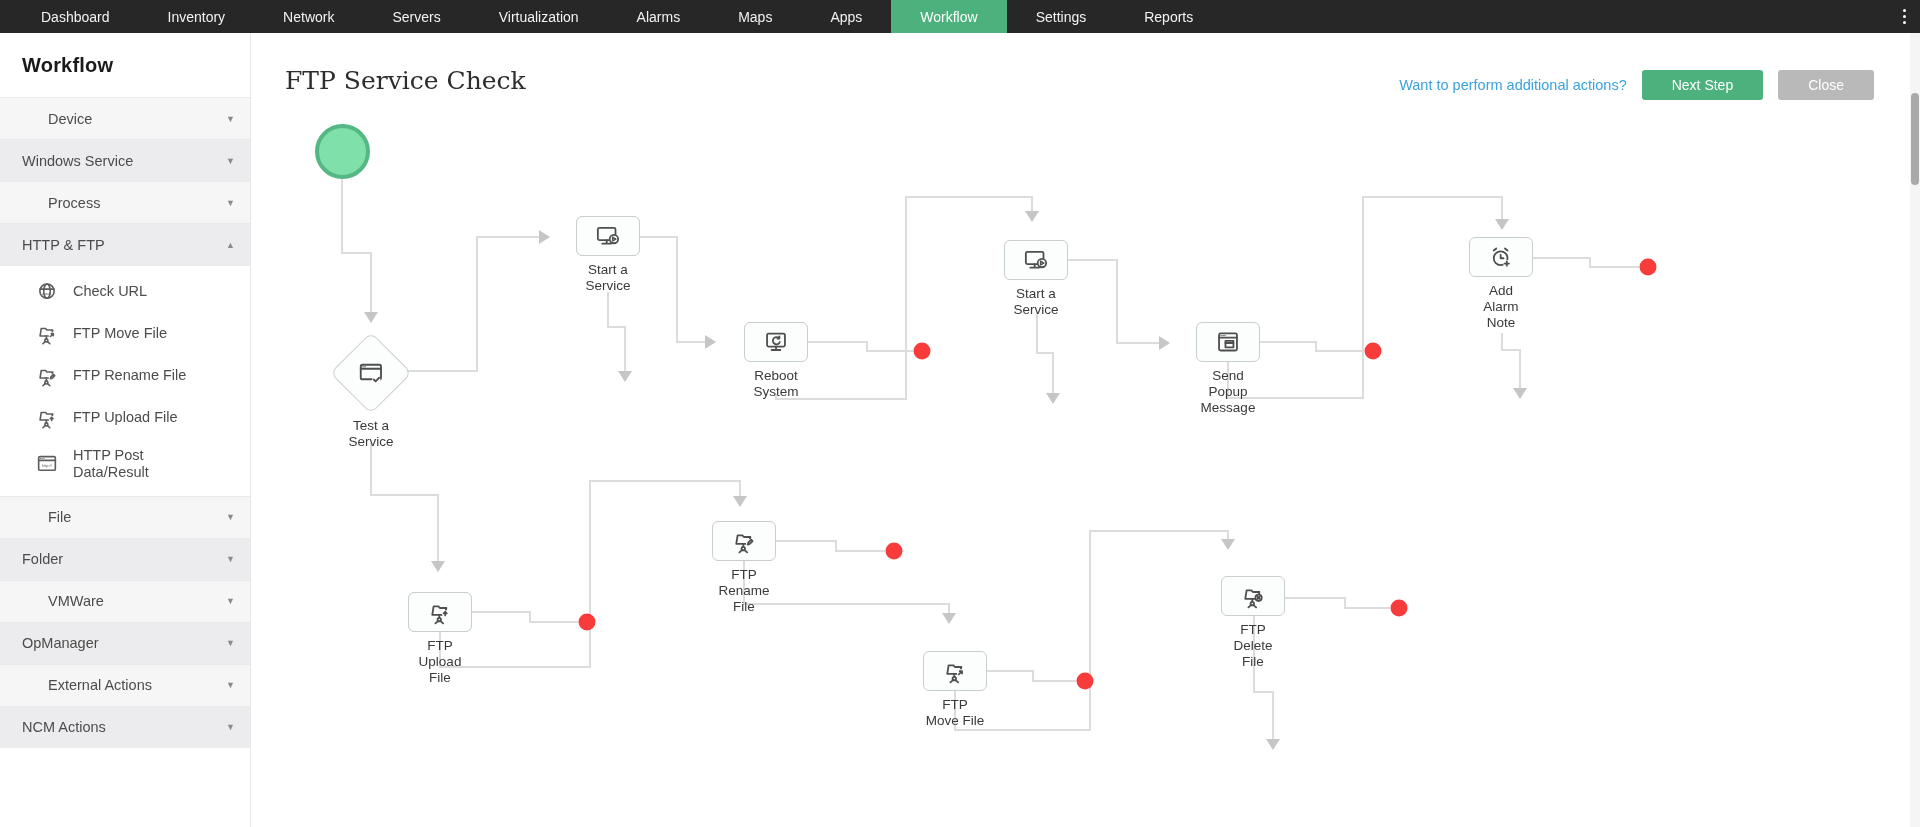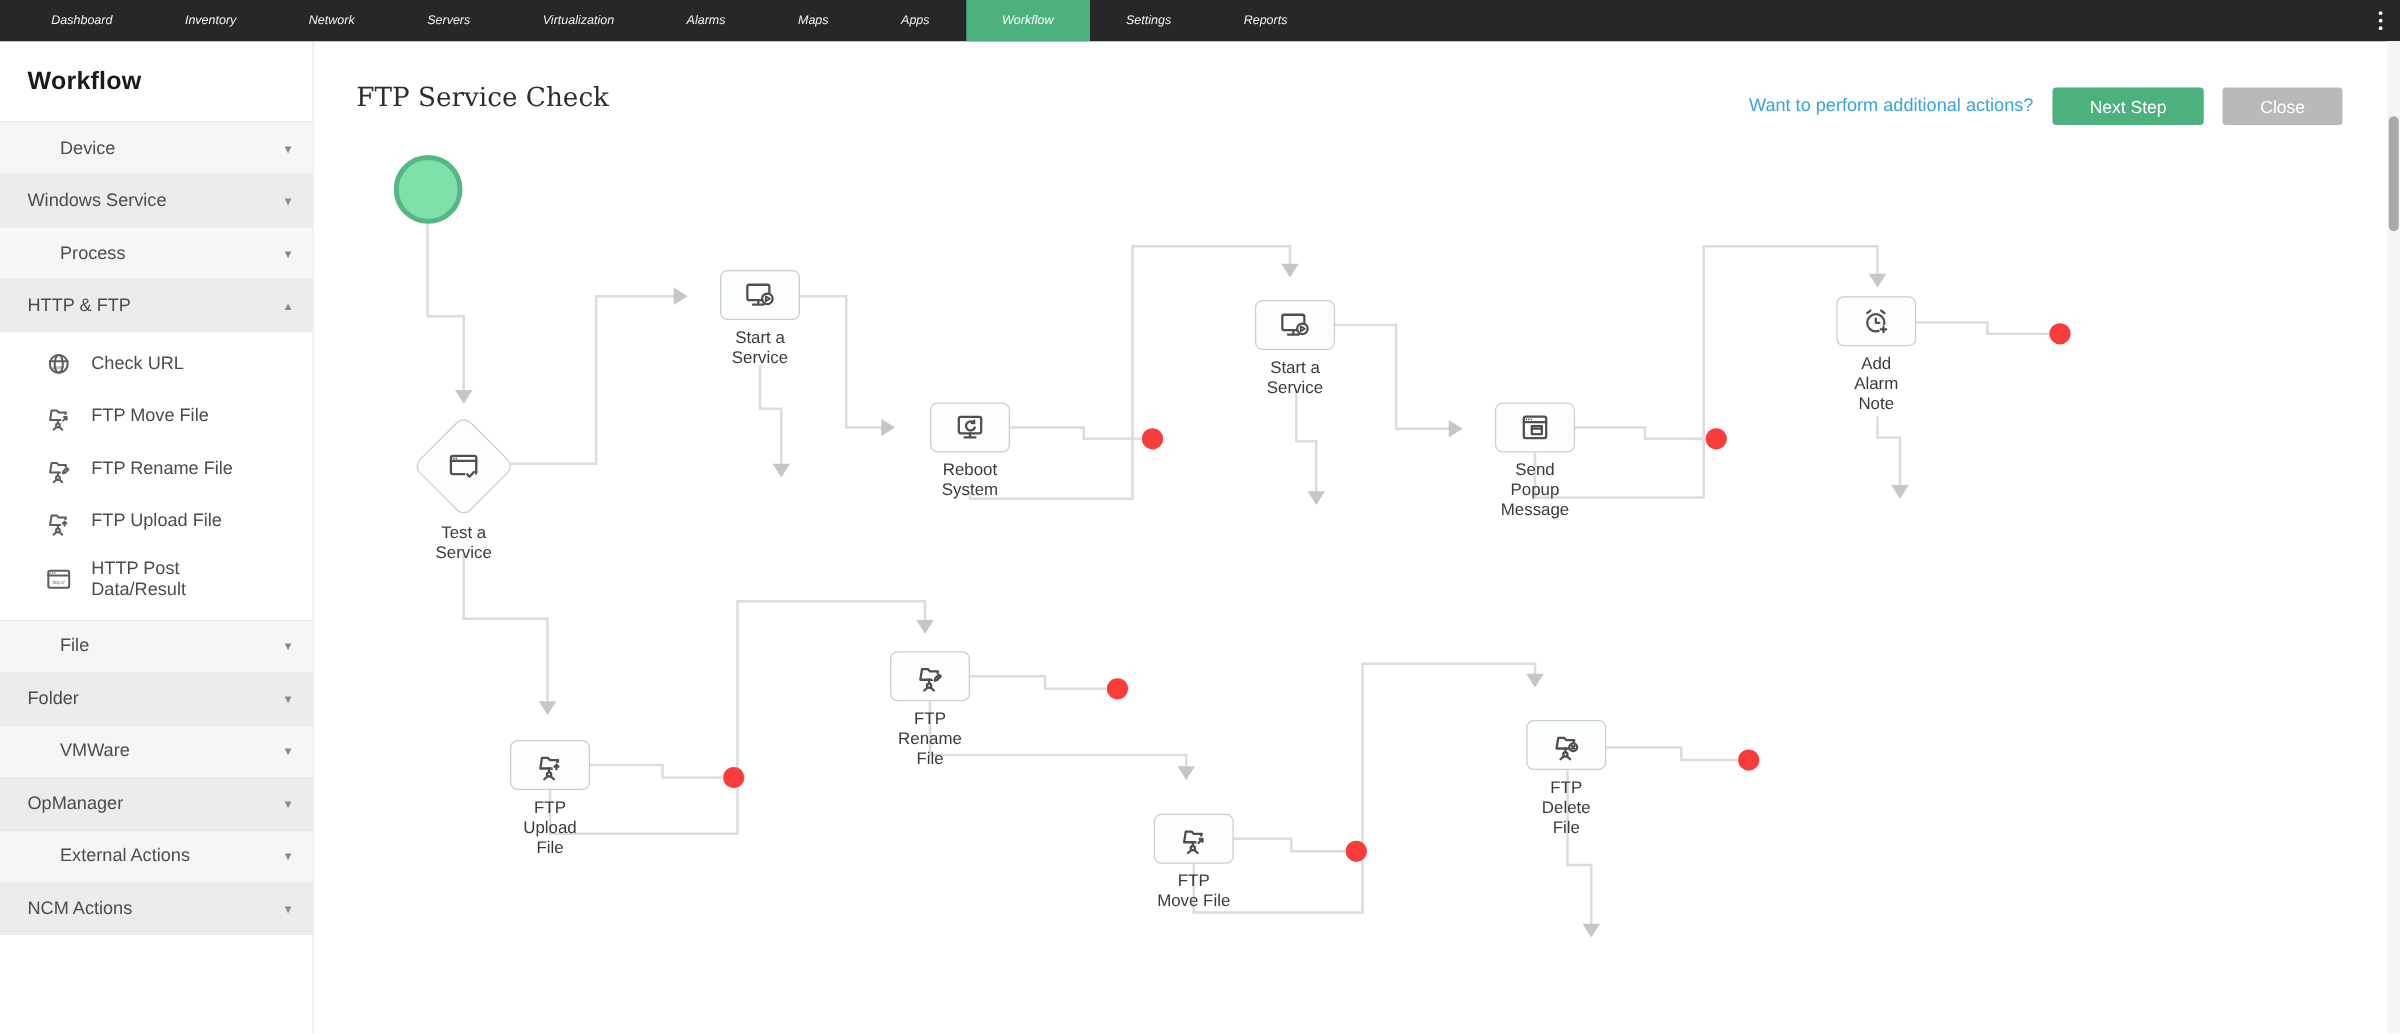--- a/index.html
+++ b/index.html
@@ -3,21 +3,21 @@
 <meta charset="utf-8">
 <style>
   * { box-sizing: border-box; margin: 0; padding: 0; }
   html,body { width:1920px; height:827px; overflow:hidden; }
   body { font-family:"Liberation Sans", sans-serif; background:#fff; position:relative; }
 
   
   .topnav { position:absolute; top:0; left:0; width:1920px; height:33px; background:var(--nav-bg,#272727);
             display:flex; align-items:stretch; z-index:10; }
   .nav-items { display:flex; align-items:stretch; margin-left:12px; }
-  .nav-item { display:flex; align-items:center; padding:0 29px; color:#f2f2f2; font-size:10px; cursor:pointer; white-space:nowrap;font-style:italic; }
+  .nav-item { display:flex; align-items:center; padding:0 29px; color:#f2f2f2; font-size:14px; cursor:pointer; white-space:nowrap; }
   .nav-item.active { background:var(--accent,#4cb17d); color:#fff; }
   .nav-kebab { margin-left:auto; display:flex; flex-direction:column; justify-content:center; align-items:center;
                gap:2.5px; padding:0 14px; cursor:pointer; }
   .nav-kebab i { width:3.5px; height:3.5px; border-radius:50%; background:#fff; }
 
   
   .sidebar { position:absolute; top:33px; left:0; width:251px; bottom:0; background:#fff;
              border-right:1px solid #e6e6e6; z-index:9; }
   .side-title { font-size:20px; font-weight:700; color:#1a1a1a; padding:21px 0 20px 22px; letter-spacing:.2px; }
   .side-row { height:42px; display:flex; align-items:center; padding:0 15px 0 22px; font-size:14.5px; color:#4c4c4c;
@@ -27,21 +27,21 @@
   .chev { margin-left:auto; font-size:9px; color:#8a8a8a; }
   .sub-list { background:#fff; padding:5px 0 6px; border-top:1px solid #e9e9eb; }
   .sub-item { display:flex; align-items:center; padding:8px 10px 8px 34px; cursor:pointer; color:#4c4c4c; }
   .sub-item .ic { width:26px; height:26px; margin-right:13px; flex:none; color:#5d5d5d; }
   .sub-item .ic svg { width:26px; height:26px; }
   .sub-item .lbl { font-size:14.5px; line-height:1.2; max-width:120px; }
 
   
   .main { position:absolute; left:251px; top:33px; right:0; bottom:0; z-index:4; pointer-events:none; }
   .hdr-title { position:absolute; left:34px; top:33px; font-family:"DejaVu Serif","Liberation Serif",serif;
-               font-size:21px; color:#2d2d2d; pointer-events:auto; }
+               font-size:25px; color:#2d2d2d; pointer-events:auto; }
   .hdr-right { position:absolute; right:46px; top:37px; display:flex; align-items:center; gap:15px; pointer-events:auto; }
   .hdr-link { color:var(--link,#3aa2dc); font-size:14.5px; cursor:pointer; white-space:nowrap; }
   .btn { height:30px; border:none; border-radius:3px; color:#fff; font-size:14px; padding:0 30px;
          cursor:pointer; font-family:inherit; }
   .btn-green { background:var(--accent,#4cb17d); }
   .btn-gray  { background:var(--btn-gray,#b9b9b9); }
 
   
   #wire-svg { position:absolute; left:0; top:0; width:1920px; height:827px; pointer-events:none; z-index:1; }
   #nodes { position:absolute; left:0; top:0; width:1920px; height:827px; pointer-events:none; z-index:2; }

